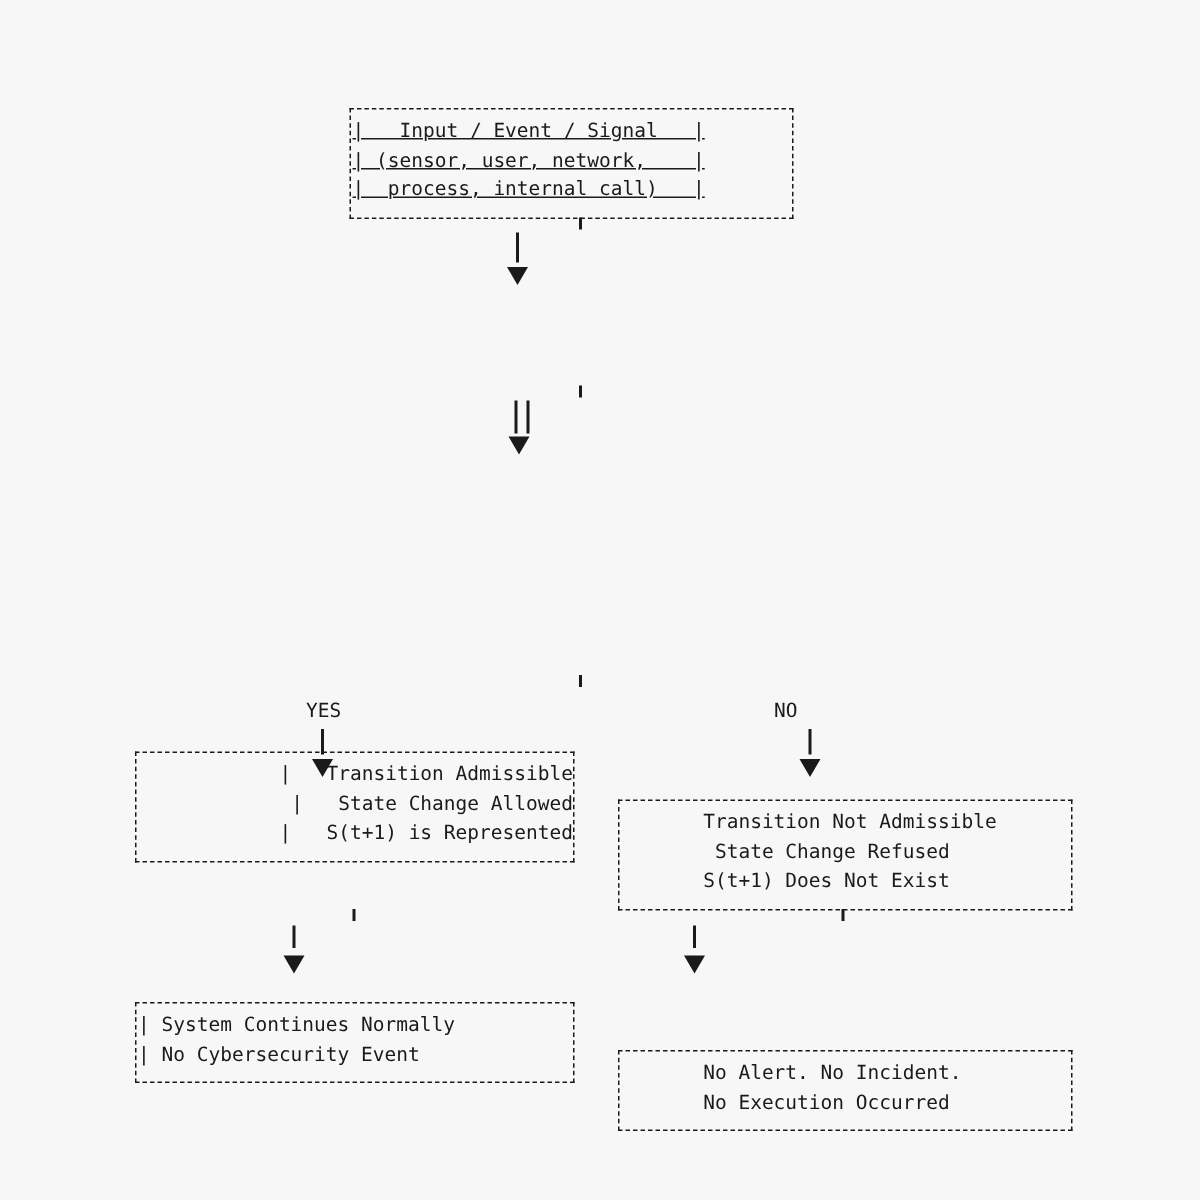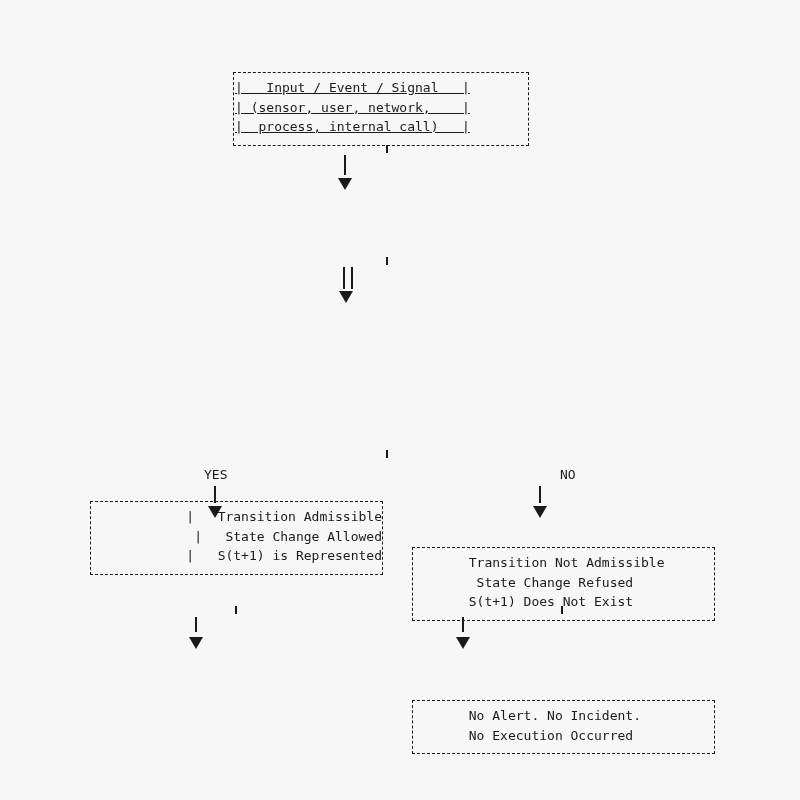--- a/index.html
+++ b/index.html
@@ -70,43 +70,47 @@
   <div class="stem" style="left:351px; top:267px; height:22px;"></div>
   <div class="arrowhead" style="left:339px; top:291px;"></div>
 
 
   <div class="tick" style="left:386px; top:450px;"></div>
 
   <div class="branch-label" style="left:204px; top:467px;">YES</div>
   <div class="stem" style="left:214px; top:486px; height:17px;"></div>
   <div class="arrowhead" style="left:208px; top:506px;"></div>
 
-  <div class="branch-label" style="left:560px; top:467px;">NO</div>
+  <div class="branch-label" style="left:516px; top:467px;">NO</div>
   <div class="stem" style="left:539px; top:486px; height:17px;"></div>
   <div class="arrowhead" style="left:533px; top:506px;"></div>
 
   <div class="box" style="left:90px; top:501px; width:293px; height:74px;text-align:right;">
     <pre>|   Transition Admissible
 |   State Change Allowed
 |   S(t+1) is Represented</pre>
   </div>
 
-  <div class="box" style="left:412px; top:533px; width:303px; height:74px;margin-top:14px;">
+  <div class="box" style="left:412px; top:533px; width:303px; height:74px;">
     <pre>       Transition Not Admissible
         State Change Refused
        S(t+1) Does Not Exist</pre>
   </div>
 
   <div class="tick" style="left:235px; top:606px;"></div>
   <div class="stem" style="left:195px; top:617px; height:15px;"></div>
   <div class="arrowhead" style="left:189px; top:637px;"></div>
 
   <div class="tick" style="left:561px; top:606px;"></div>
   <div class="stem" style="left:462px; top:617px; height:15px;"></div>
   <div class="arrowhead" style="left:456px; top:637px;"></div>
 
+  <div class="box" style="left:90px; top:668px; width:293px; height:54px;">
+    <pre>| System Continues Normally
+| No Cybersecurity Event</pre>
+  </div>
 
   <div class="box" style="left:412px; top:668px; width:303px; height:54px;margin-top:32px;">
     <pre>       No Alert. No Incident.
        No Execution Occurred</pre>
   </div>
 
 </div>
 
 </body></html>

